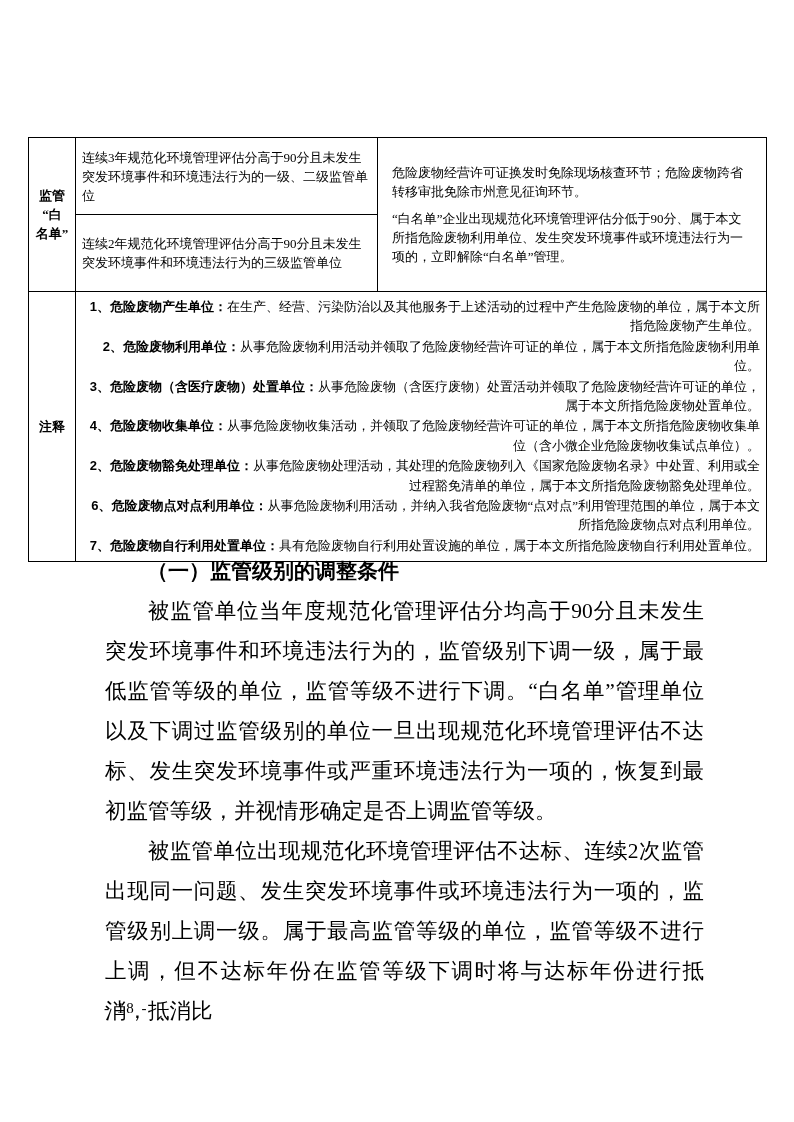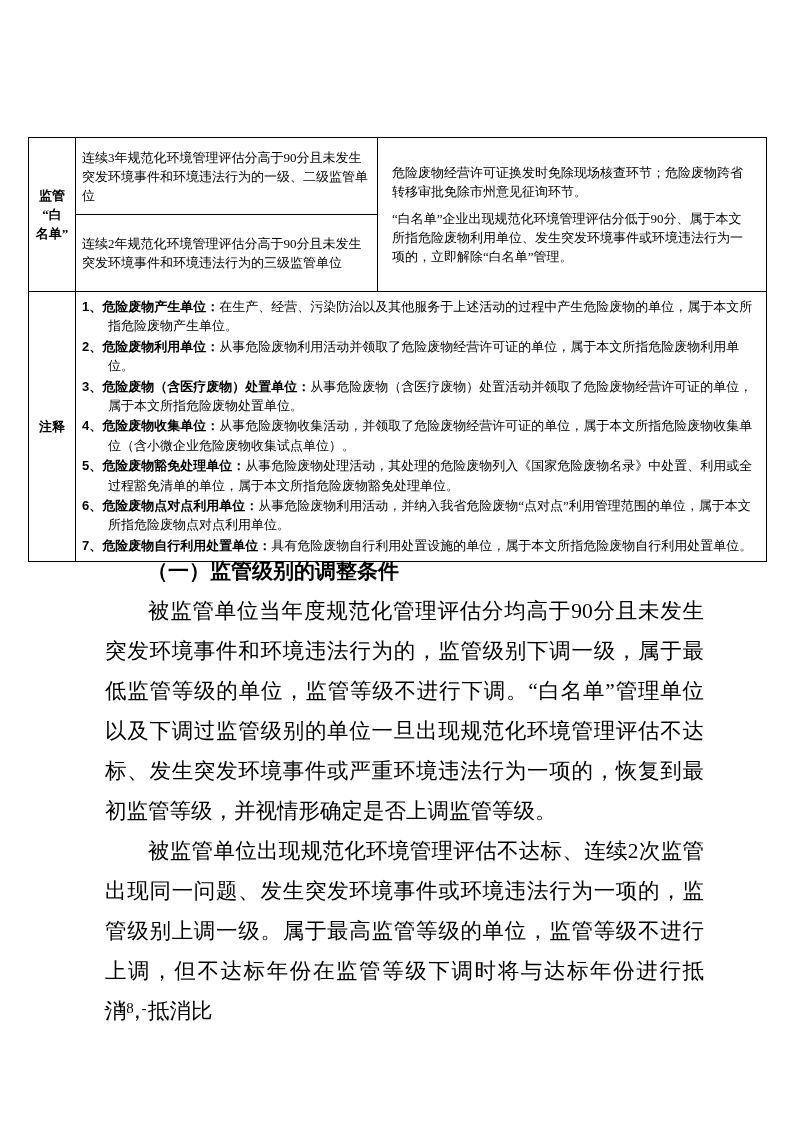--- a/index.html
+++ b/index.html
@@ -28,21 +28,21 @@
     text-align: center; font-weight: bold;
     white-space: pre-line; font-size: 13.5px; line-height: 20px;
     padding: 2px 2px;
   }
   .mid-cell { height: 66px; }
   .right-cell p { margin: 8px; }
   .notes-cell { padding: 6px 8px; vertical-align: top; }
   .notes-cell .note {
     margin: 0 0 1px 0;
     padding-left: 26px; text-indent: -26px;
-    font-size: 13px; line-height: 19.4px;
+    font-size: 13px; line-height: 19.4px; text-align: right;
   }
   .notes-cell .note b { font-family: "Liberation Sans", "DejaVu Sans", sans-serif; font-weight: bold; }
 
   
   .body-block { position: absolute; left: 105px; top: 551px; width: 599px; }
   .sec-heading {
     font-size: 21px; font-weight: bold; line-height: 40px;
     text-indent: 2em; margin: 0;
   }
   .body-para {
@@ -81,21 +81,21 @@
       <tr>
         <td class="mid-cell">连续2年规范化环境管理评估分高于90分且未发生突发环境事件和环境违法行为的三级监管单位</td>
       </tr>
       <tr>
         <td class="label-cell">注释</td>
         <td class="notes-cell" colspan="2">
           <p class="note"><b>1、危险废物产生单位：</b><span>在生产、经营、污染防治以及其他服务于上述活动的过程中产生危险废物的单位，属于本文所指危险废物产生单位。</span></p>
           <p class="note"><b>2、危险废物利用单位：</b><span>从事危险废物利用活动并领取了危险废物经营许可证的单位，属于本文所指危险废物利用单位。</span></p>
           <p class="note"><b>3、危险废物（含医疗废物）处置单位：</b><span>从事危险废物（含医疗废物）处置活动并领取了危险废物经营许可证的单位，属于本文所指危险废物处置单位。</span></p>
           <p class="note"><b>4、危险废物收集单位：</b><span>从事危险废物收集活动，并领取了危险废物经营许可证的单位，属于本文所指危险废物收集单位（含小微企业危险废物收集试点单位）。</span></p>
-          <p class="note"><b>5、危险废物豁免处理单位：</b><span>从事危险废物处理活动，其处理的危险废物列入《国家危险废物名录》中处置、利用或全过程豁免清单的单位，属于本文所指危险废物豁免处理单位。</span></p>
+          <p class="note"><b>2、危险废物豁免处理单位：</b><span>从事危险废物处理活动，其处理的危险废物列入《国家危险废物名录》中处置、利用或全过程豁免清单的单位，属于本文所指危险废物豁免处理单位。</span></p>
           <p class="note"><b>6、危险废物点对点利用单位：</b><span>从事危险废物利用活动，并纳入我省危险废物“点对点”利用管理范围的单位，属于本文所指危险废物点对点利用单位。</span></p>
           <p class="note"><b>7、危险废物自行利用处置单位：</b><span>具有危险废物自行利用处置设施的单位，属于本文所指危险废物自行利用处置单位。</span></p>
         </td>
       </tr>
     </tbody>
   </table>
 
   <div class="body-block">
     <h3 class="sec-heading">（一）监管级别的调整条件</h3>
     <p class="body-para">被监管单位当年度规范化管理评估分均高于90分且未发生突发环境事件和环境违法行为的，监管级别下调一级，属于最低监管等级的单位，监管等级不进行下调。“白名单”管理单位以及下调过监管级别的单位一旦出现规范化环境管理评估不达标、发生突发环境事件或严重环境违法行为一项的，恢复到最初监管等级，并视情形确定是否上调监管等级。</p>

